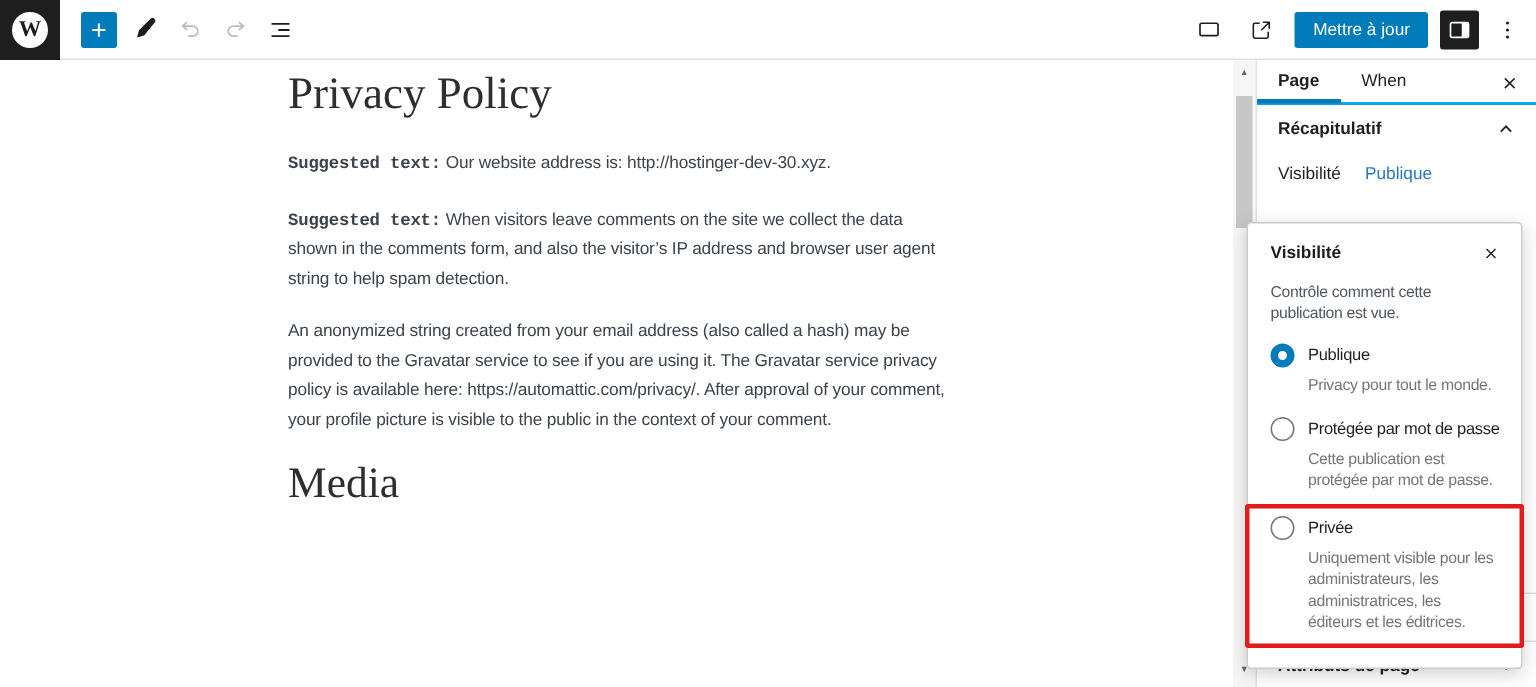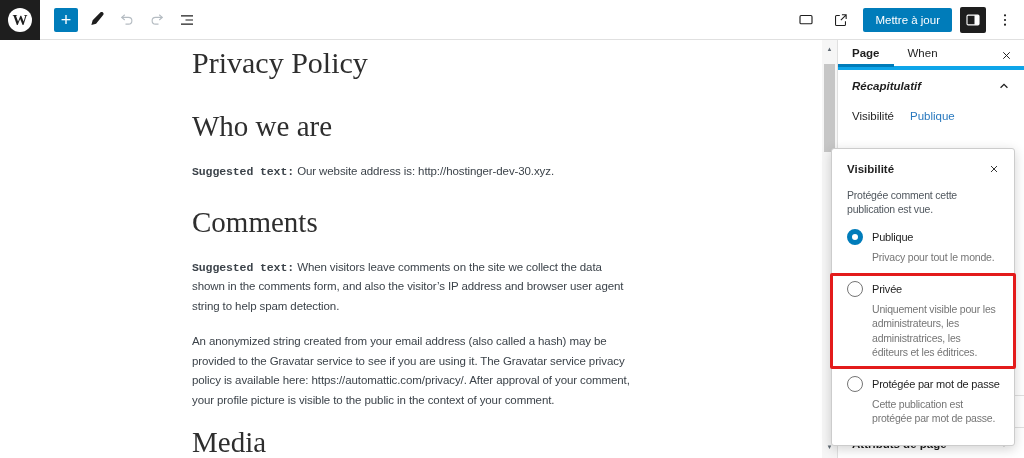--- a/index.html
+++ b/index.html
@@ -43,27 +43,27 @@
   .scrollbar{position:absolute;left:822px;top:40px;width:15px;height:418px;background:#f6f6f6;z-index:2;}
   .sb-arrow{position:absolute;left:0;width:15px;height:14px;color:#606a73;font-size:6px;
     display:flex;align-items:center;justify-content:center;}
   .sb-up{top:2px;}
   .sb-down{bottom:4px;}
   .sb-thumb{position:absolute;left:2px;top:24px;width:11px;height:88px;background:#c6c6c6;}
 
   
   .sidebar{position:absolute;left:837px;top:40px;width:187px;height:418px;background:#fff;
     border-left:1px solid #e0e0e0;z-index:3;}
-  .tabs{position:relative;height:30px;border-bottom:4px solid #0ea5e9;display:flex;align-items:stretch;}
+  .tabs{position:relative;height:30px;border-bottom:2px solid #0ea5e9;display:flex;align-items:stretch;}
   .tab{position:relative;padding:0 14px;display:flex;align-items:center;font-size:11.5px;color:#1e1e1e;}
   .tab.active{font-weight:bold;}
   .tab.active::after{content:"";position:absolute;left:0;right:0;bottom:-1px;height:3px;background:#007cba;}
   .sidebar-close{position:absolute;right:6px;top:3px;width:24px;height:24px;display:flex;align-items:center;justify-content:center;}
   .panel-row{display:flex;align-items:center;justify-content:space-between;padding:0 14px;}
-  .summary-row{height:32px;font-style:italic;}
+  .summary-row{height:32px;}
   .panel-title{font-size:11.5px;font-weight:bold;color:#1e1e1e;}
   .vis-row{display:flex;align-items:center;padding:8px 14px 0;}
   .vis-label{font-size:11.5px;color:#1e1e1e;width:58px;}
   .vis-value{font-size:11.5px;color:#2878be;}
   .featured-label{position:absolute;left:14px;top:336px;font-size:11.5px;color:#949a9f;white-space:nowrap;}
   .bottom-row{position:absolute;left:0;right:0;height:32px;border-top:1px solid #e0e0e0;
     display:flex;align-items:center;justify-content:space-between;padding:0 14px;background:#fff;}
   .row-comments{top:355px;}
   .row-attrs{top:387px;}
 
@@ -141,23 +141,21 @@
         <circle cx="12" cy="5" r="1.6" fill="#1e1e1e"></circle>
           <circle cx="12" cy="12" r="1.6" fill="#1e1e1e"></circle>
           <circle cx="12" cy="19" r="1.6" fill="#1e1e1e"></circle>
       </svg>
     </div>
   </div>
 </div>
 
 <div class="doc">
   <h1>Privacy Policy</h1>
-  <h2 class="m-who">Who we are</h2>
   <p class="m-p1"><span class="bold-lead">Suggested text:</span><span> Our website address is: http://hostinger-dev-30.xyz.</span></p>
-  <h2 class="m-comments">Comments</h2>
   <p class="m-p2"><span class="bold-lead">Suggested text:</span><span> When visitors leave comments on the site we collect the data shown in the comments form, and also the visitor’s IP address and browser user agent string to help spam detection.</span></p>
   <p class="m-p3">An anonymized string created from your email address (also called a hash) may be provided to the Gravatar service to see if you are using it. The Gravatar service privacy policy is available here: https://automattic.com/privacy/. After approval of your comment, your profile picture is visible to the public in the context of your comment.</p>
   <h2 class="m-media">Media</h2>
 </div>
 
 <div class="scrollbar">
   <div class="sb-arrow sb-up">▲</div>
   <div class="sb-thumb"></div>
   <div class="sb-arrow sb-down">▼</div>
 </div>
@@ -201,31 +199,31 @@
 
 <div class="popover">
   <div class="pop-header">
     <span class="pop-title">Visibilité</span>
     <div class="pop-close">
       <svg width="12" height="12" viewBox="0 0 24 24">
         <path d="M6 6 L18 18 M18 6 L6 18" stroke="#1e1e1e" stroke-width="1.8"></path>
       </svg>
     </div>
   </div>
-  <div class="pop-desc">Protégée comment cette publication est vue.</div>
+  <div class="pop-desc">Contrôle comment cette publication est vue.</div>
   <div class="options">
     <div class="option">
       <span class="radio selected"></span>
       <span class="opt-label">Publique</span>
       <span class="opt-desc">Privacy pour tout le monde.</span>
     </div>
+    <div class="option">
+      <span class="radio"></span>
+      <span class="opt-label">Protégée par mot de passe</span>
+      <span class="opt-desc">Cette publication est protégée par mot de passe.</span>
+    </div>
     <div class="option highlighted">
       <span class="radio"></span>
       <span class="opt-label">Privée</span>
       <span class="opt-desc">Uniquement visible pour les administrateurs, les administratrices, les éditeurs et les éditrices.</span>
     </div>
-    <div class="option">
-      <span class="radio"></span>
-      <span class="opt-label">Protégée par mot de passe</span>
-      <span class="opt-desc">Cette publication est protégée par mot de passe.</span>
-    </div>
   </div>
 </div>
 
 </body></html>

